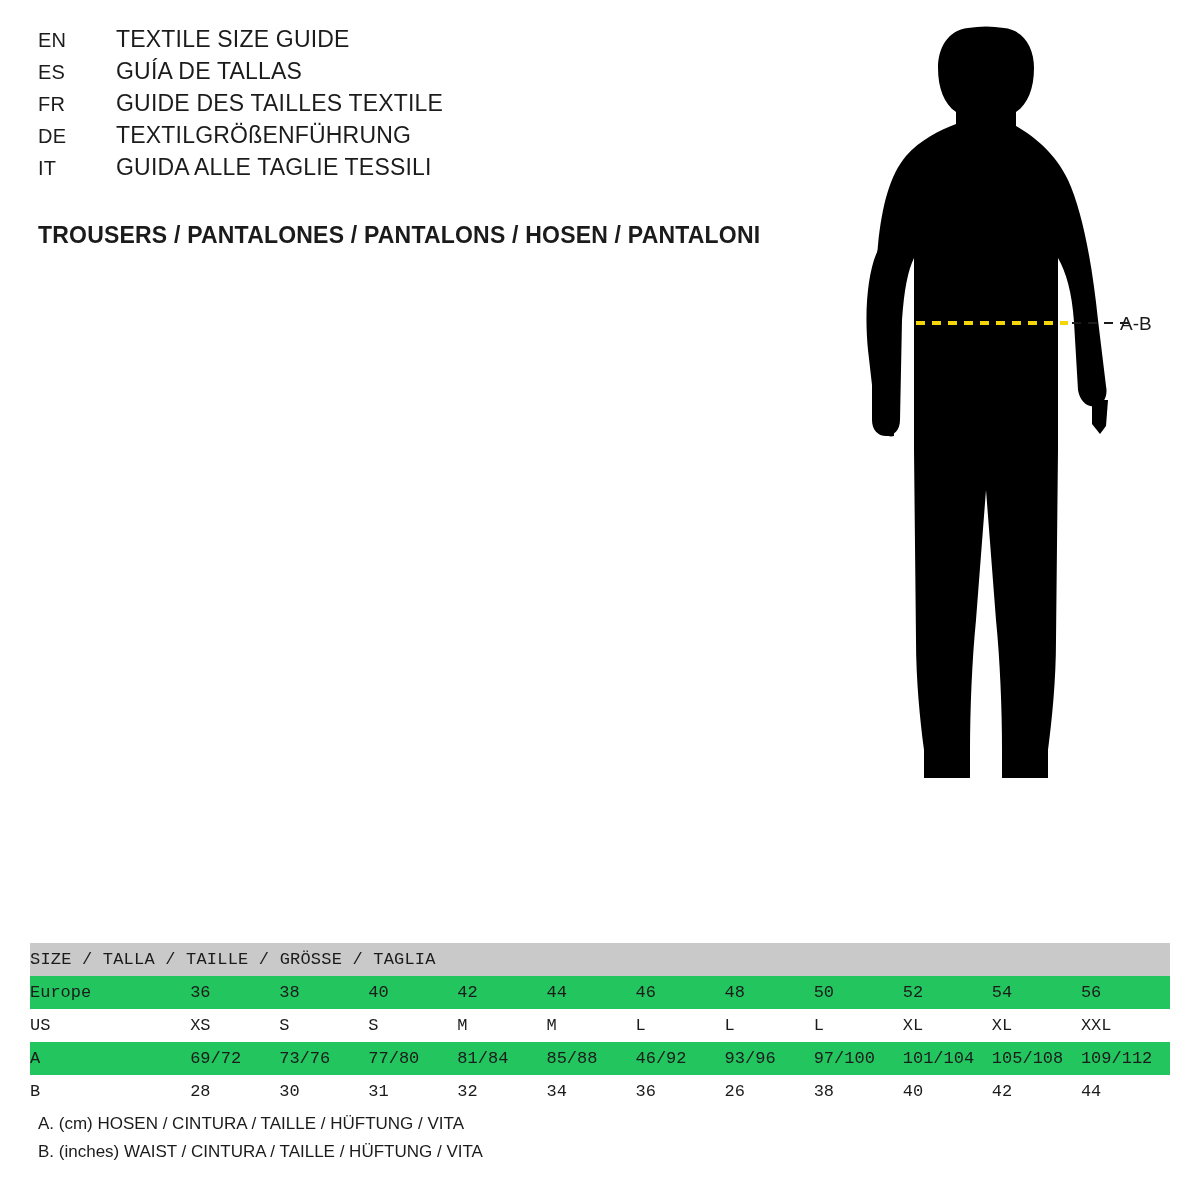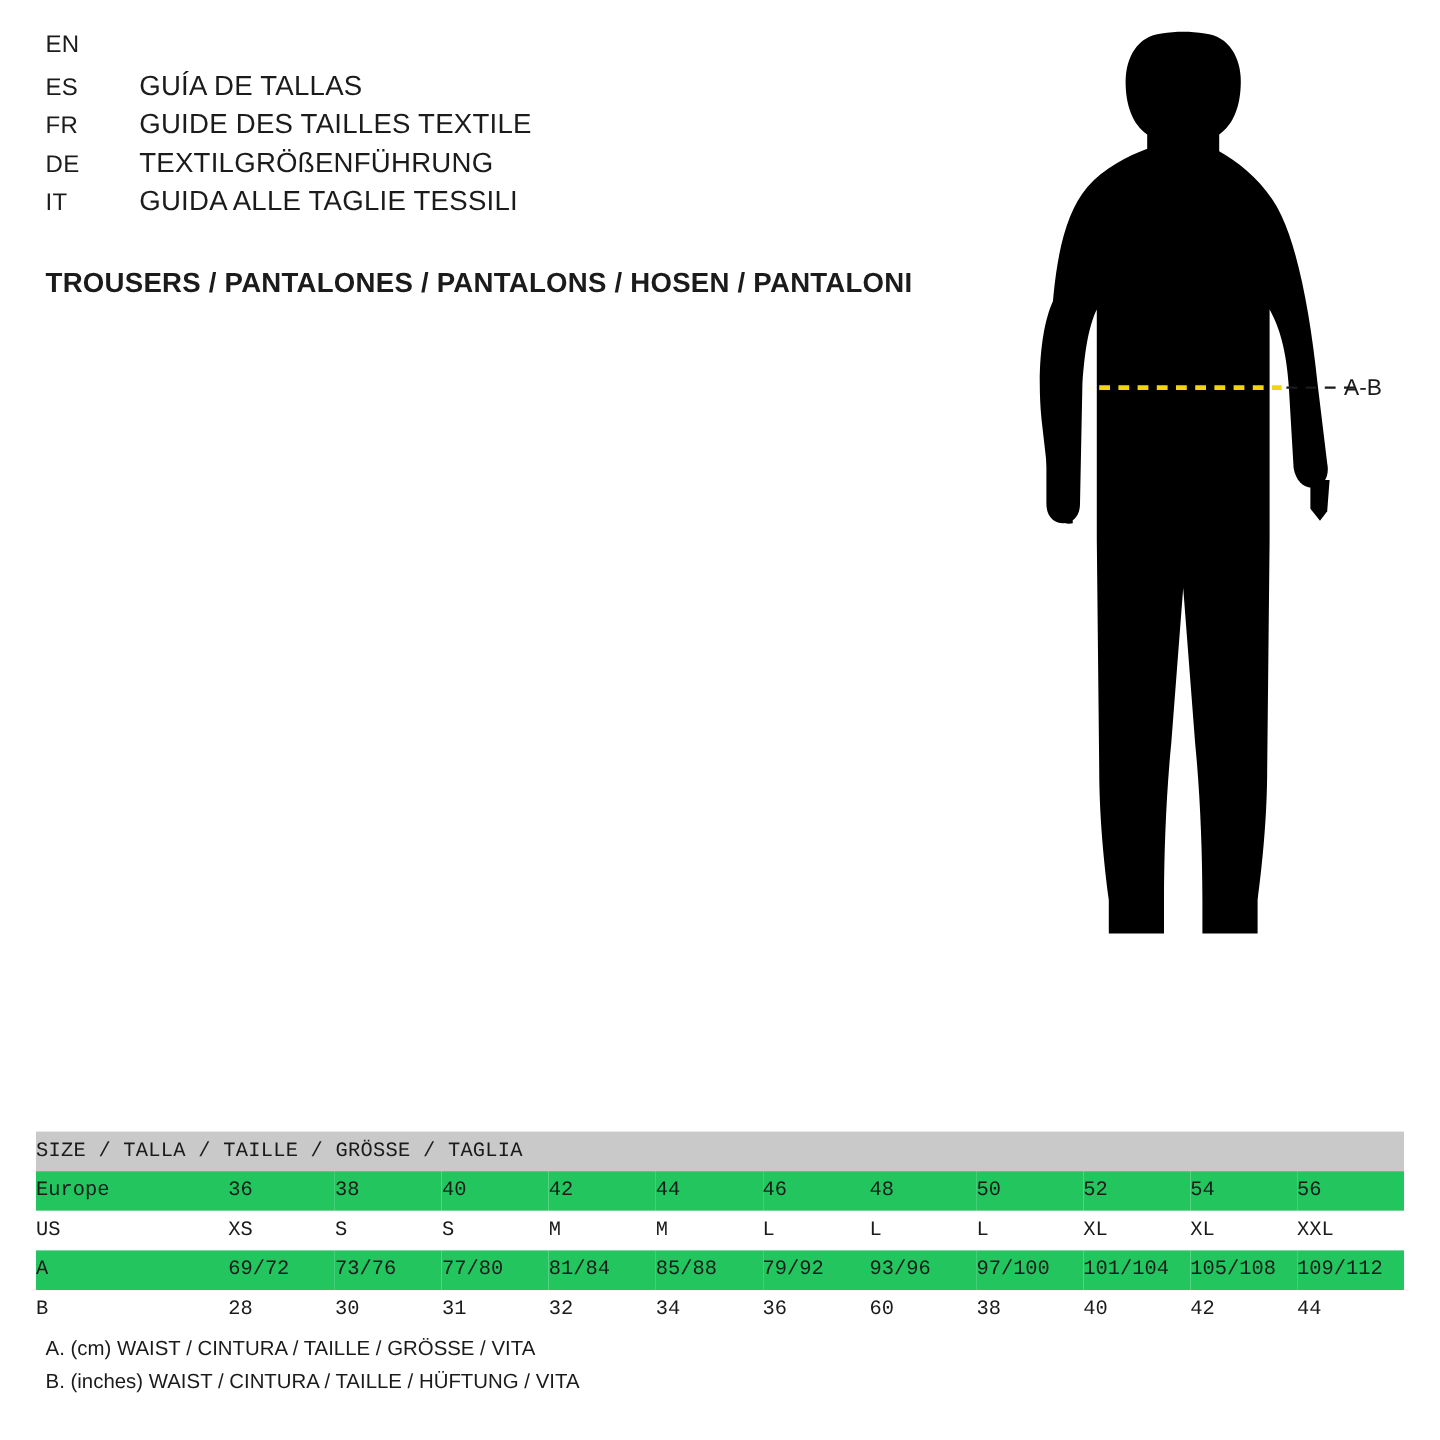--- a/index.html
+++ b/index.html
@@ -137,20 +137,21 @@
   .footnotes div { white-space: nowrap; }
 </style>
 </head>
 <body>
 
 <div id="page">
 
   <div class="lang-block">
     <div class="lang-row">
       <span class="lang-code">EN</span>
+      <span class="lang-text">TEXTILE SIZE GUIDE</span>
     </div>
     <div class="lang-row">
       <span class="lang-code">ES</span>
       <span class="lang-text">GUÍA DE TALLAS</span>
     </div>
     <div class="lang-row">
       <span class="lang-code">FR</span>
       <span class="lang-text">GUIDE DES TAILLES TEXTILE</span>
     </div>
     <div class="lang-row">
@@ -231,42 +232,42 @@
         <td class="val">XL</td>
         <td class="val">XXL</td>
       </tr>
       <tr class="row-shaded">
         <td class="rowlabel">A</td>
         <td class="val">69/72</td>
         <td class="val">73/76</td>
         <td class="val">77/80</td>
         <td class="val">81/84</td>
         <td class="val">85/88</td>
-        <td class="val">79/92</td>
+        <td class="val">46/92</td>
         <td class="val">93/96</td>
         <td class="val">97/100</td>
         <td class="val">101/104</td>
         <td class="val">105/108</td>
         <td class="val">109/112</td>
       </tr>
       <tr class="row-plain">
         <td class="rowlabel">B</td>
         <td class="val">28</td>
         <td class="val">30</td>
         <td class="val">31</td>
         <td class="val">32</td>
         <td class="val">34</td>
         <td class="val">36</td>
-        <td class="val">60</td>
+        <td class="val">26</td>
         <td class="val">38</td>
         <td class="val">40</td>
         <td class="val">42</td>
         <td class="val">44</td>
       </tr>
     </tbody>
   </table>
 
   <div class="footnotes">
-    <div>A. (cm) WAIST / CINTURA / TAILLE / GRÖSSE / VITA</div>
+    <div>A. (cm) HOSEN / CINTURA / TAILLE / HÜFTUNG / VITA</div>
     <div>B. (inches) WAIST / CINTURA / TAILLE / HÜFTUNG / VITA</div>
   </div>
 
 </div>
 
 </body></html>

